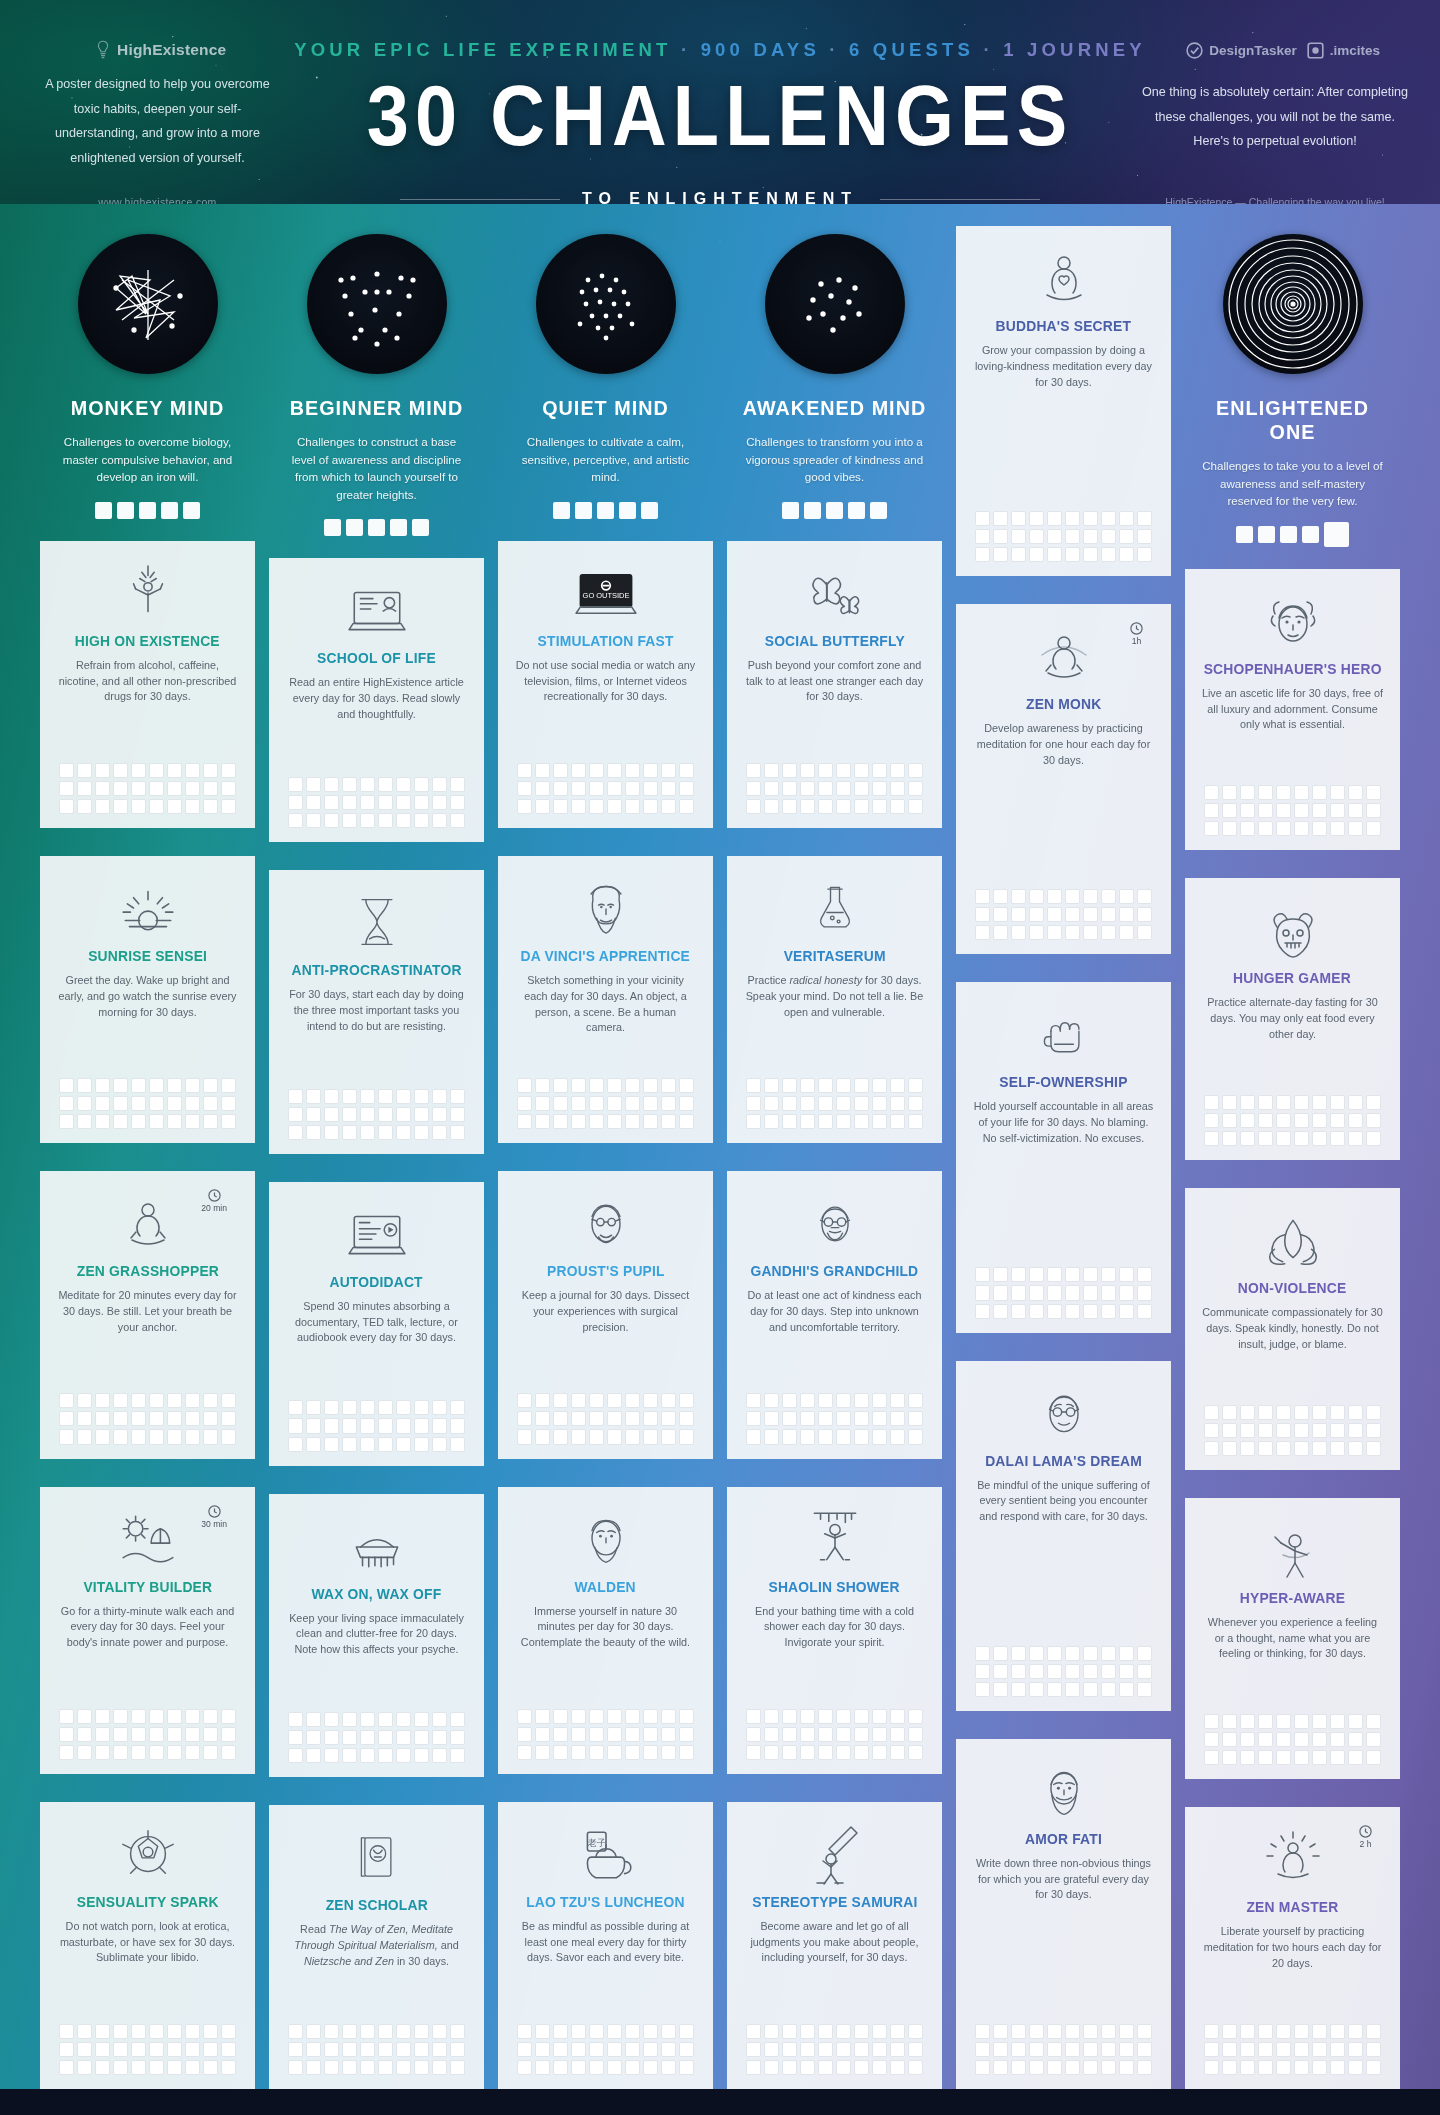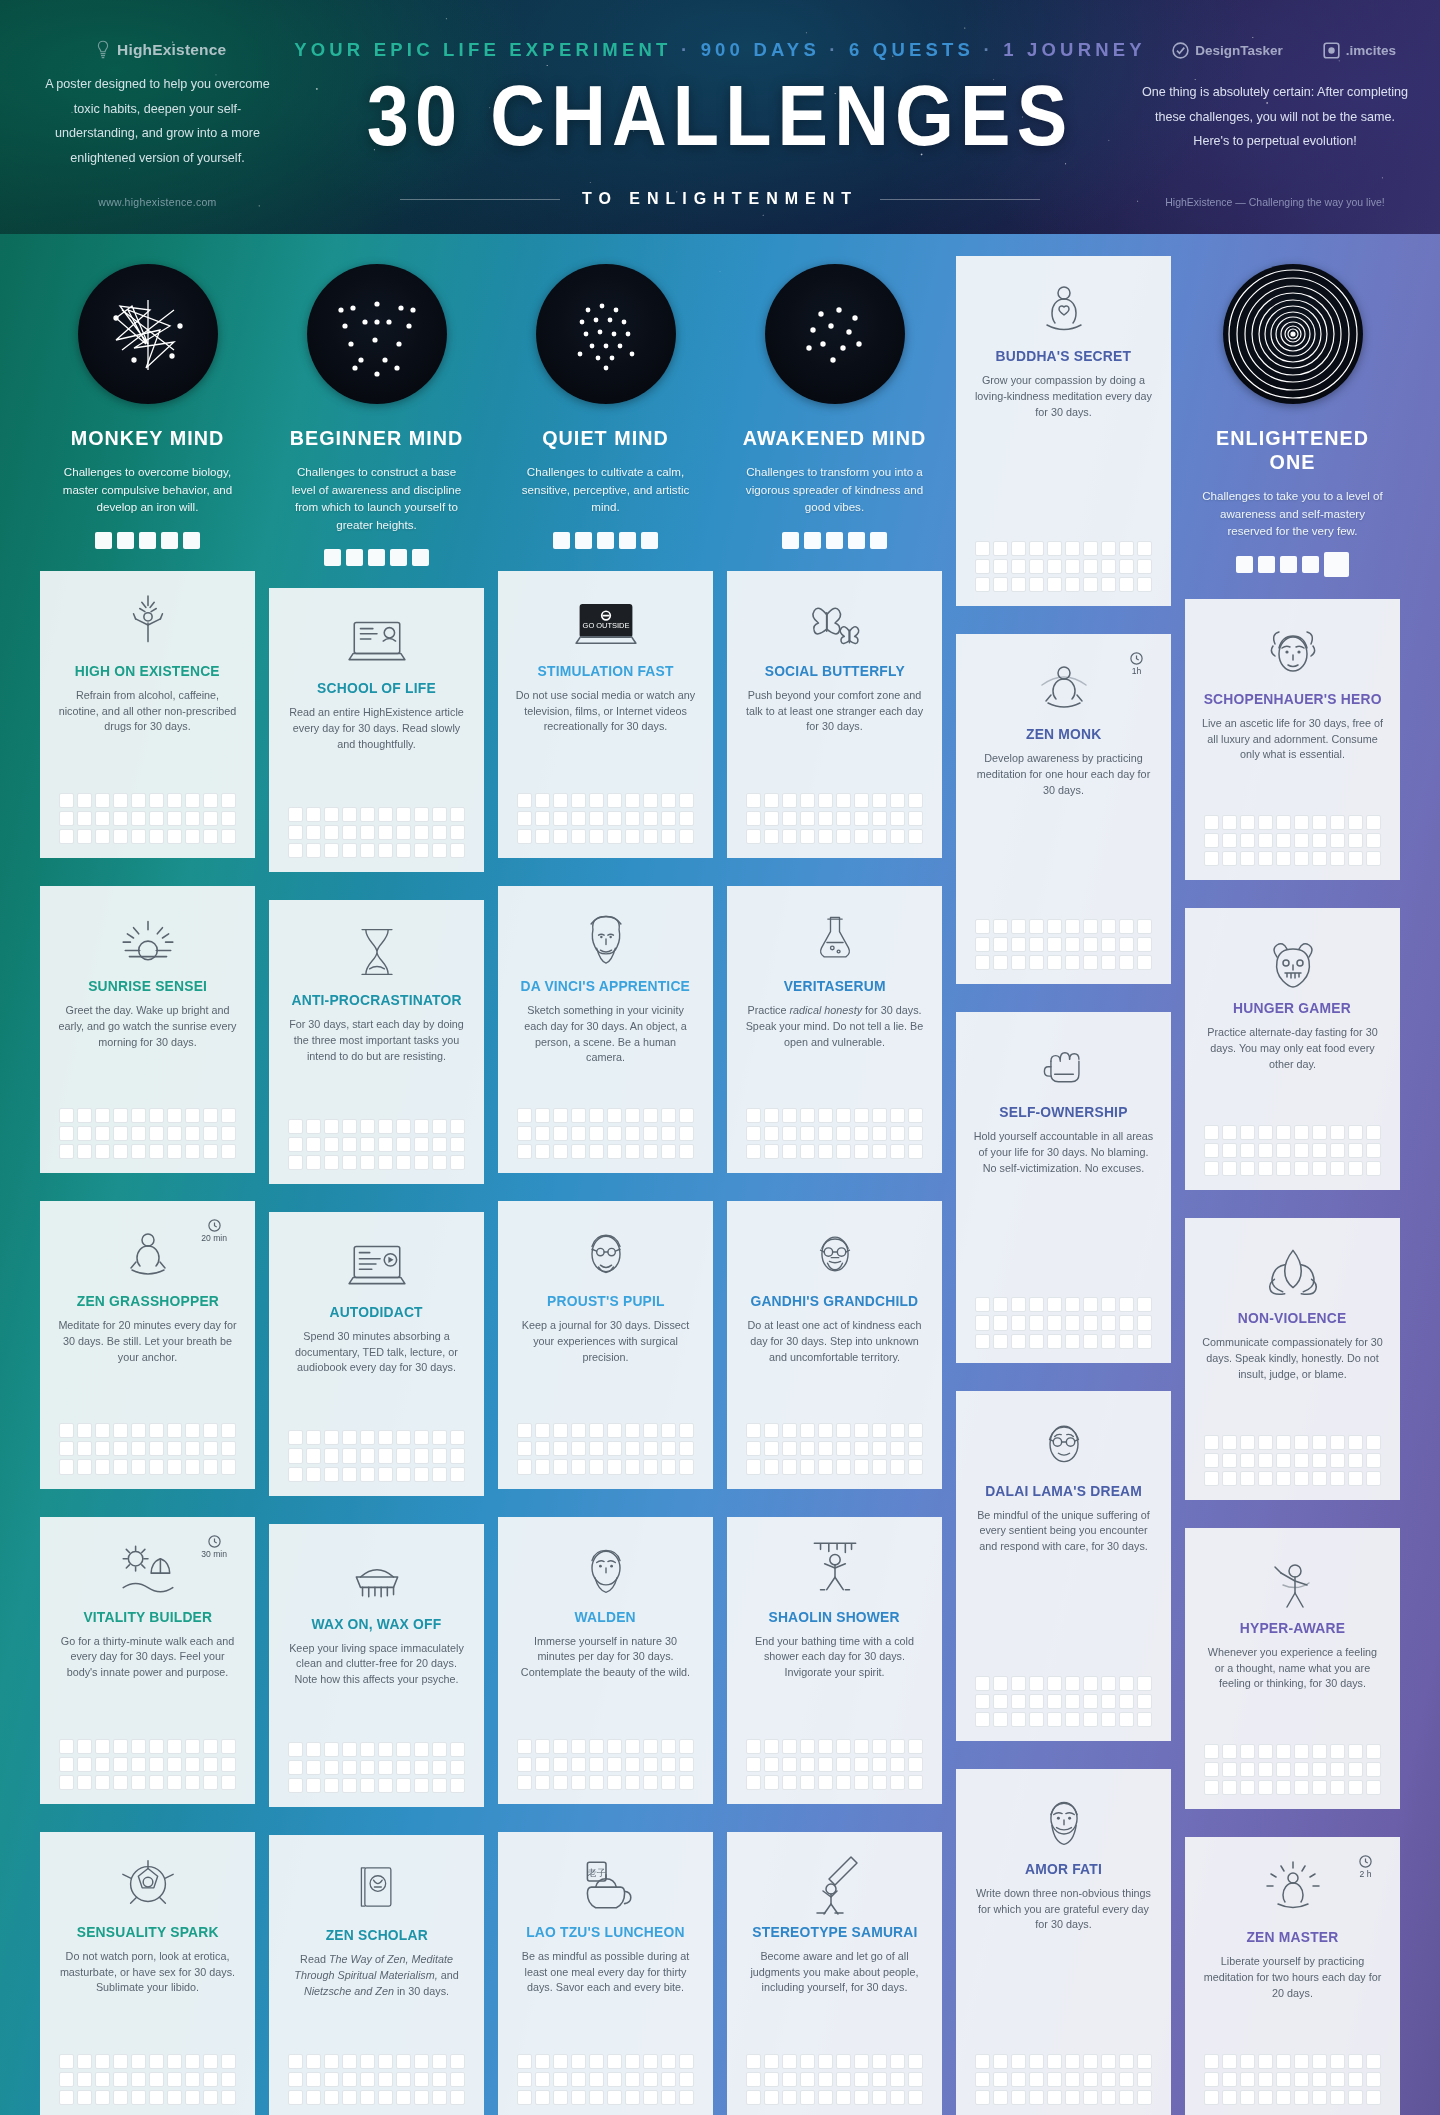--- a/index.html
+++ b/index.html
@@ -10,21 +10,21 @@
     overflow:hidden;
   }
   #poster {
     position:relative;
     width:1440px; height:2115px;
     overflow:hidden;
   }
   
   .header {
     position:relative;
-    height:234px;
+    height:204px;
     background:
       radial-gradient(ellipse 600px 300px at 8% 30%, rgba(8,92,78,0.95), rgba(8,92,78,0) 70%),
       radial-gradient(ellipse 700px 340px at 52% 20%, rgba(16,70,98,0.85), rgba(16,70,98,0) 72%),
       radial-gradient(ellipse 600px 320px at 95% 40%, rgba(52,48,110,0.9), rgba(52,48,110,0) 72%),
       linear-gradient(100deg,#083d35 0%, #0b2d3f 30%, #111b3d 62%, #2a2558 88%, #37306b 100%);
     overflow:hidden;
   }
   .stars {
     position:absolute; inset:0;
     background-image:
@@ -68,21 +68,21 @@
   .brand-left .bulb { width:14px; height:20px; opacity:.55; }
   .brand-left .btxt { color:#cdd7dd; font-size:15.5px; letter-spacing:.2px; font-weight:600; opacity:.85;}
   .left-copy {
     position:absolute; left:40px; top:72px; width:235px;
     text-align:center; color:#d4e2e6; font-size:12.6px; line-height:1.95;
     font-family:"Liberation Sans", sans-serif;
   }
   .left-url { position:absolute; left:40px; top:196px; width:235px; text-align:center;
     color:#7d9aa3; font-size:10.5px; letter-spacing:.3px; }
 
-  .brand-right { position:absolute; right:44px; top:42px; display:flex; align-items:center; gap:40px; }
+  .brand-right { position:absolute; right:60px; top:42px; display:flex; align-items:center; gap:10px; }
   .bchip { display:flex; align-items:center; gap:6px; color:#c2c8de; font-size:13.5px; font-weight:600; opacity:.8;}
   .right-copy {
     position:absolute; right:30px; top:80px; width:270px;
     text-align:center; color:#dbe0ef; font-size:12.6px; line-height:1.95;
   }
   .right-tag { position:absolute; right:30px; top:196px; width:270px; text-align:center;
     color:#8b90b4; font-size:10.5px; }
 
   .kicker {
     position:absolute; left:0; right:0; top:39px; text-align:center;

